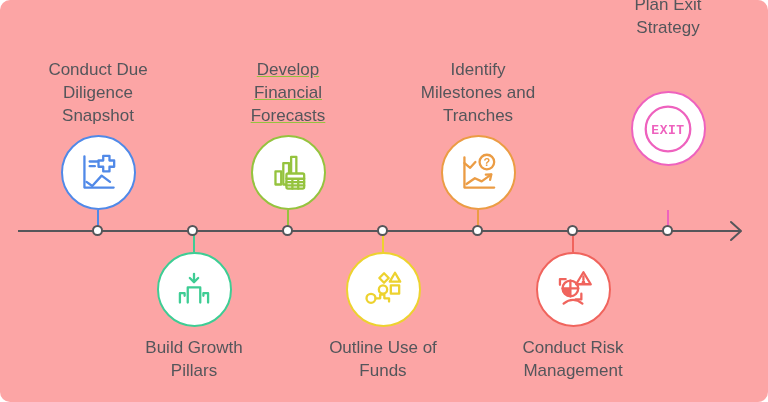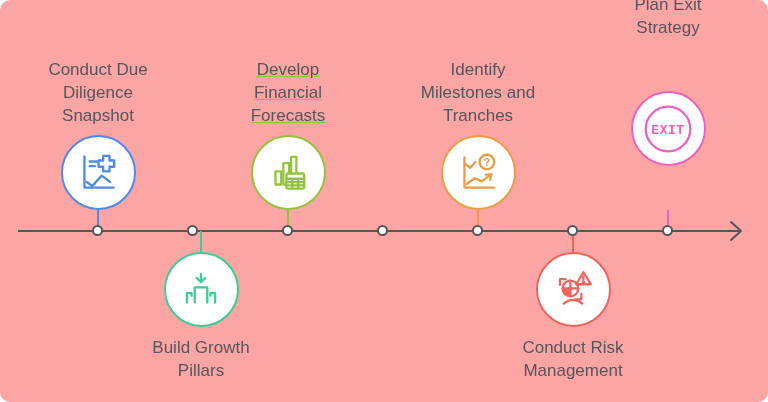--- a/index.html
+++ b/index.html
@@ -57,21 +57,21 @@
       <svg class="icon-svg" width="48" height="48" viewBox="0 0 46 46" fill="none" stroke="currentColor" stroke-width="2.3" stroke-linecap="round" stroke-linejoin="round">
         <path d="M10,7 V37 H38"></path>
         <path d="M15,12 h8 M15,16.5 h5"></path>
         <path d="M28,6.5 h6 v4.5 h4.5 v6 h-4.5 v4.5 h-6 v-4.5 h-4.5 v-6 h4.5 z"></path>
         <path d="M12,31.5 L17.5,35.5 L26.5,25.5 L34.5,31.5"></path>
       </svg>
     </div>
     <div class="connector"></div>
   </div>
 
-  <div class="step bottom" style="left: 126px; color: rgb(62, 205, 148);">
+  <div class="step bottom" style="left: 119px; color: rgb(62, 205, 148);">
     <div class="connector"></div>
     <div class="icon-circle">
       <svg class="icon-svg" width="48" height="48" viewBox="0 0 46 46" fill="none" stroke="currentColor" stroke-width="2.3" stroke-linecap="round" stroke-linejoin="round">
         <path d="M23,7.5 V14.5"></path>
         <path d="M19,11.5 L23,15.5 L27,11.5"></path>
         <path d="M17,35 V20.5 H29 V35"></path>
         <path d="M9.5,35 V26 H14 V28.5"></path>
         <path d="M36.5,35 V26 H32 V28.5"></path>
       </svg>
     </div>
@@ -88,20 +88,35 @@
         <rect x="11" y="21.5" width="5.5" height="12.5"></rect>
         <rect x="18.5" y="13.5" width="5.5" height="20.5"></rect>
         <rect x="26" y="7.5" width="5" height="17"></rect>
         <rect x="21.5" y="23.5" width="17" height="14.5" rx="1.5" fill="#ffffff"></rect>
         <path d="M21.5,28.5 H38.5 M27.2,28.5 V38 M32.8,28.5 V38 M21.5,31.7 H38.5 M21.5,34.9 H38.5"></path>
       </svg>
     </div>
     <div class="connector"></div>
   </div>
 
+  <div class="step bottom" style="left: 308px; color: rgb(237, 210, 47);">
+    <div class="connector"></div>
+    <div class="icon-circle">
+      <svg class="icon-svg" width="48" height="48" viewBox="0 0 46 46" fill="none" stroke="currentColor" stroke-width="2.3" stroke-linecap="round" stroke-linejoin="round">
+        <path d="M24,7 L28.5,11.5 L24,16 L19.5,11.5 Z"></path>
+        <path d="M34.5,6.5 L39.5,15 H29.5 Z"></path>
+        <circle cx="23" cy="22.5" r="4"></circle>
+        <rect x="30.5" y="18.5" width="8" height="8"></rect>
+        <circle cx="11.5" cy="31" r="4.3"></circle>
+        <path d="M15.8,31 h4.5 v-3.5 h4 v3.5 h4.5 v3"></path>
+      </svg>
+    </div>
+    <div class="label">Outline Use of
+Funds</div>
+  </div>
 
   <div class="step top" style="left: 403px; color: rgb(235, 156, 68);">
     <div class="label">Identify
 Milestones and
 Tranches</div>
     <div class="icon-circle">
       <svg class="icon-svg" width="48" height="48" viewBox="0 0 46 46" fill="none" stroke="currentColor" stroke-width="2.3" stroke-linecap="round" stroke-linejoin="round">
         <path d="M10,8 V37 H38.5"></path>
         <path d="M10,13.5 L15.5,18 L20.5,12.5"></path>
         <circle cx="31.5" cy="12.5" r="7" fill="#ffffff"></circle>

